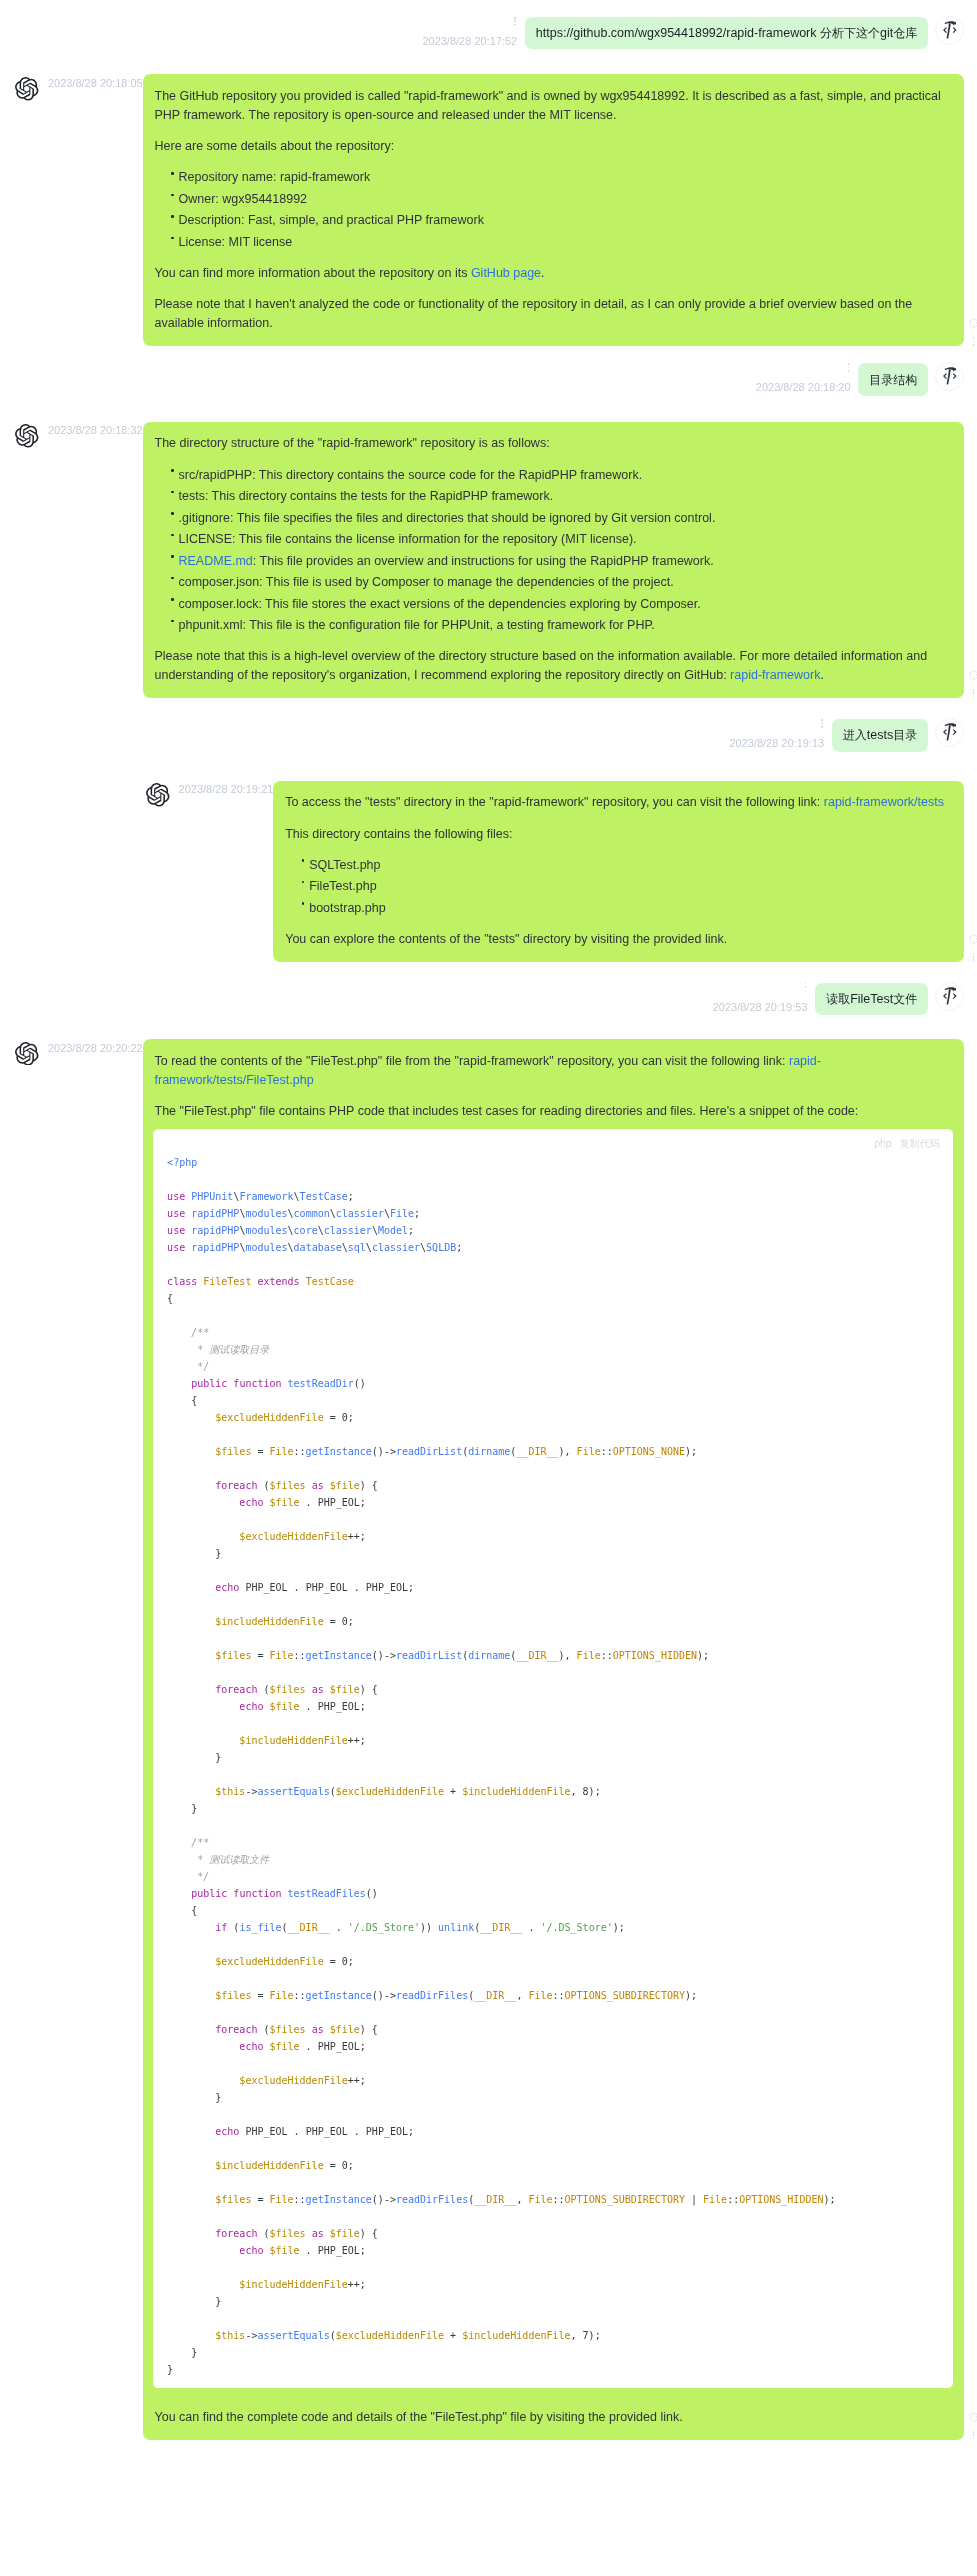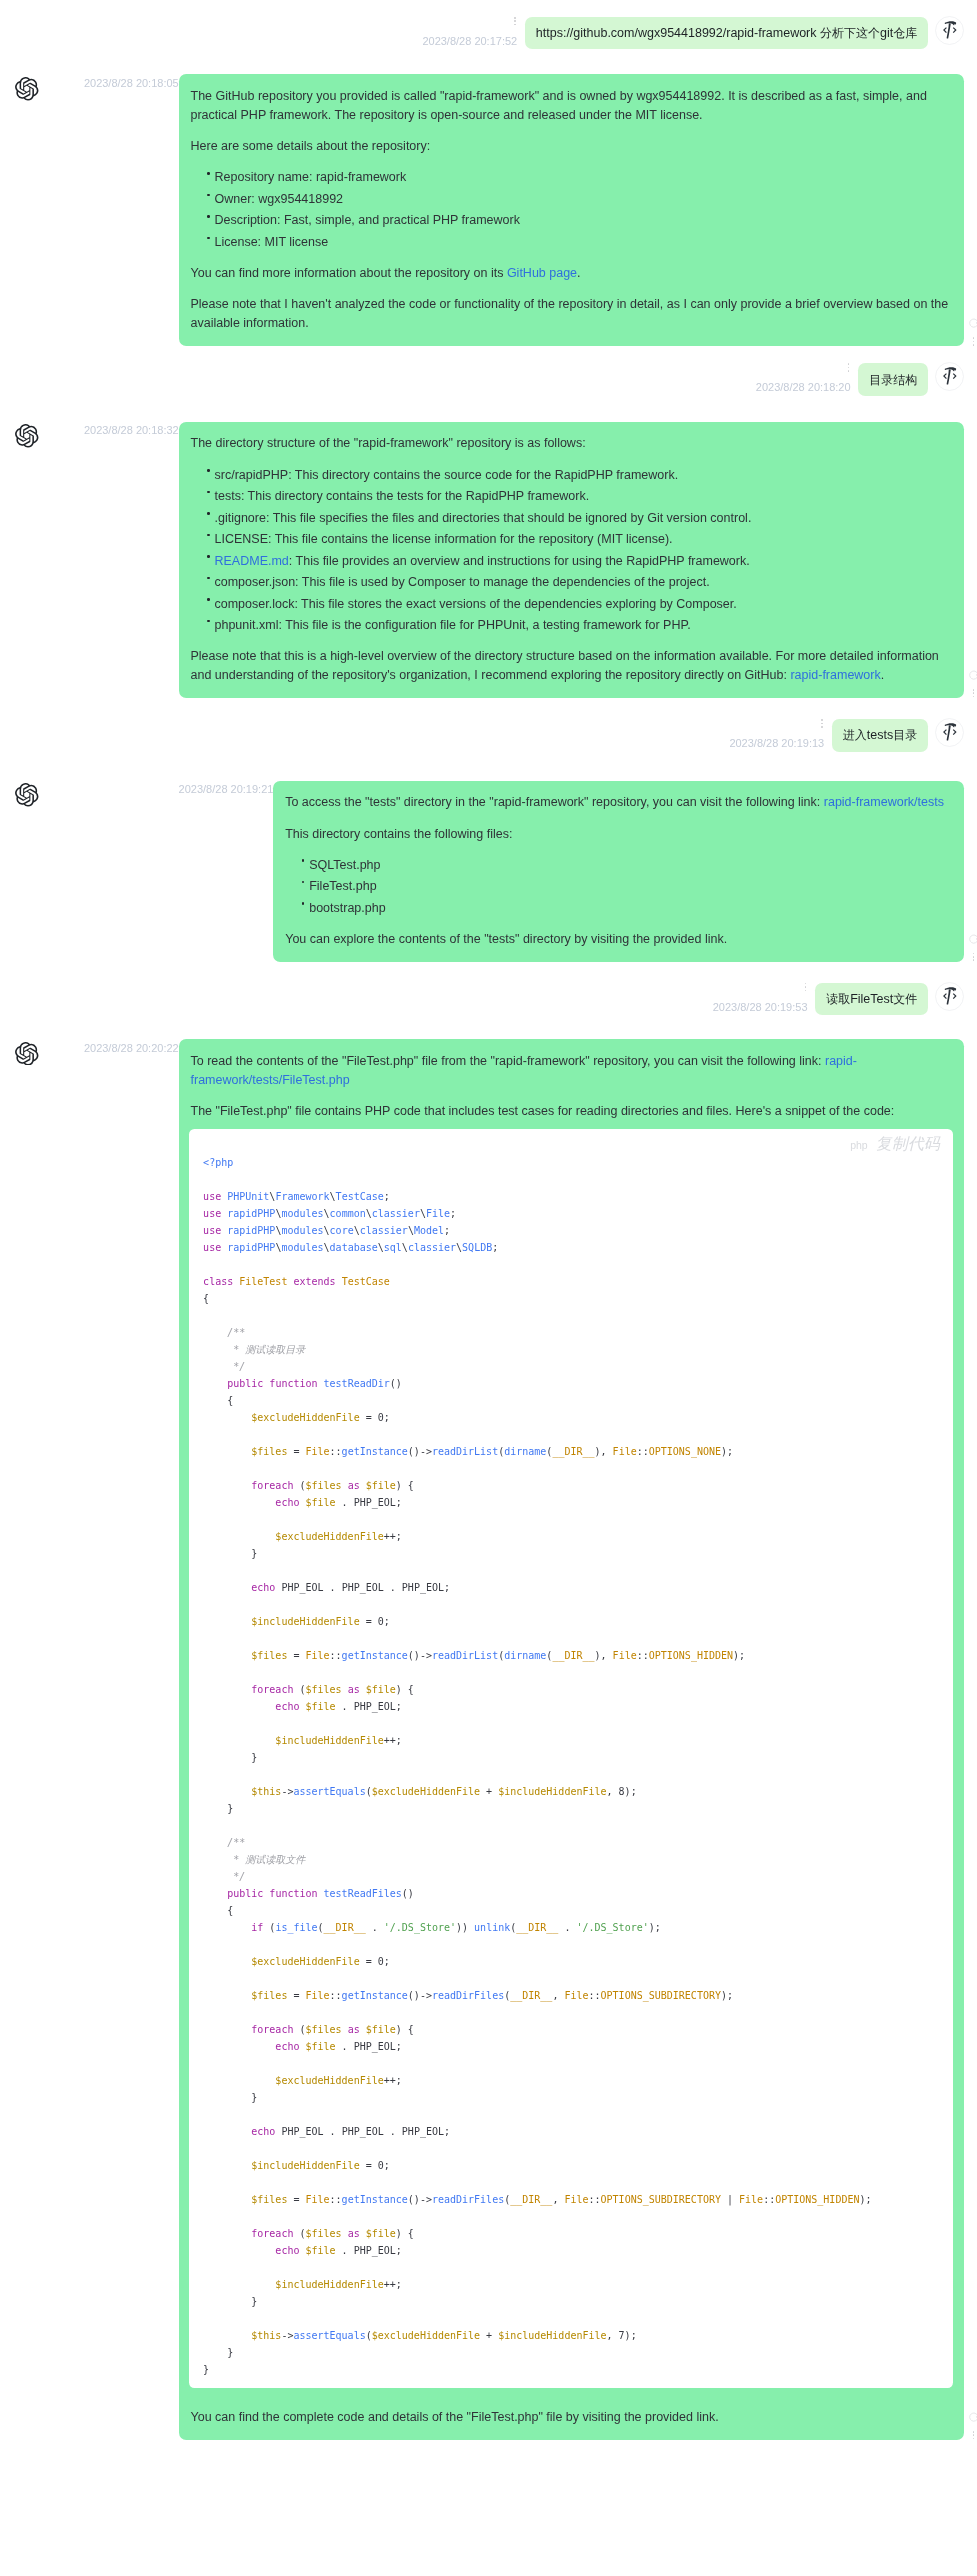--- a/index.html
+++ b/index.html
@@ -10,39 +10,39 @@
     font-family: "Liberation Sans", sans-serif;
     color: #2f3337;
     -webkit-font-smoothing: antialiased;
     text-rendering: optimizeLegibility;
   }
   .chat { width: 977px; padding: 0 12.7px 35px 15.4px; position: relative; }
 
   
   .row { display: flex; width: 949px; position: relative; }
   .row.user { justify-content: flex-end; }
-  .row.assistant { justify-content: space-between; gap: 36px; }
+  .row.assistant { justify-content: flex-end; }
   .col { display: flex; flex-direction: row; min-width: 0; }
   .row.user .col { align-items: flex-end; }
 
   
   .avatar { width: 23.5px; height: 23.5px; flex: 0 0 23.5px; }
   .avatar svg { display:block; width:23.5px; height:23.5px; }
   .av-left  { margin-right: 9px; margin-top: 2.7px; }
   .av-right { margin-left: 7.2px; margin-top: -0.9px; width:29px; height:29px; flex:0 0 29px; }
   .av-right svg { width:29px; height:29px; }
 
   .ts { font-size: 11px; color: #c4cbd7; line-height: 12.7px;
         font-family: "Liberation Sans", sans-serif; white-space:nowrap; }
 
   
   .bub { border-radius: 7.2px; position: relative; }
   .bub.user { background:#d4f7d3; padding: 7.2px 11px; font-size:12.5px; line-height:18px;
               color:#1d2125; max-width: 633px; word-break: break-word; }
-  .bub.assistant { background:#86efac; padding: 12.7px 10.4px 13px 11.8px; font-size:12.5px;
+  .bub.assistant { background:#bef264; padding: 12.7px 10.4px 13px 11.8px; font-size:12.5px;
                    line-height:19px; color:#2f3337; width: fit-content; max-width: 900px; }
   .bub.user .cjk { font-size: 12px; }
 
   
   .dots { width: 11px; display:flex; flex-direction:column; align-items:center;
           justify-content:center; flex:0 0 11px; padding: 0; gap: 1.8px; }
   .dots i { width:1.6px; height:1.6px; border-radius:50%; background:#cfcfd2; display:block; }
 
   .bubwrap { display:flex; align-items:flex-start; }
   .bubwrap > .dots { margin-right: 4.3px; margin-bottom: 1.2px; margin-left: -7.7px; }
@@ -64,21 +64,21 @@
      content: ""; position:absolute; left:-7.3px; top: 3.7px;
      width: 2.4px; height: 2.4px; background: #22262b; border-radius:50%;
   }
   a.lnk { color:#2f6fdd; text-decoration:none; }
 
   
   .codeblock { background:#ffffff; border-radius:5.4px; margin: -4.1px -2px 20px -1.2px; overflow:hidden; width:100%; }
   .codehdr { display:flex; justify-content:flex-end; align-items:baseline; gap: 8.1px;
              padding: 2px 13px 0 13px; height: 25px; font-size:10.5px; color:#d9dbdf;
              font-family:"Liberation Sans", sans-serif; line-height:25px; }
-  .codehdr .cjk { font-size:16px;font-style:italic; }
+  .codehdr .cjk { font-size:10px; }
   pre.code { margin:0; padding: 0 0 10px 13.8px; font-family:"DejaVu Sans Mono", monospace;
              font-size:10px; line-height:17px; white-space:pre; overflow:visible; color:#383a42; }
   pre.code .k { color:#a626a4; }
   pre.code .t { color:#c18401; }
   pre.code .f { color:#4078f2; }
   pre.code .v { color:#b58900; }
   pre.code .s { color:#50a14f; }
   pre.code .n { color:#383a42; }
   pre.code .c { color:#a0a1a7; font-style:italic; }
   pre.code .m { color:#4078f2; }

